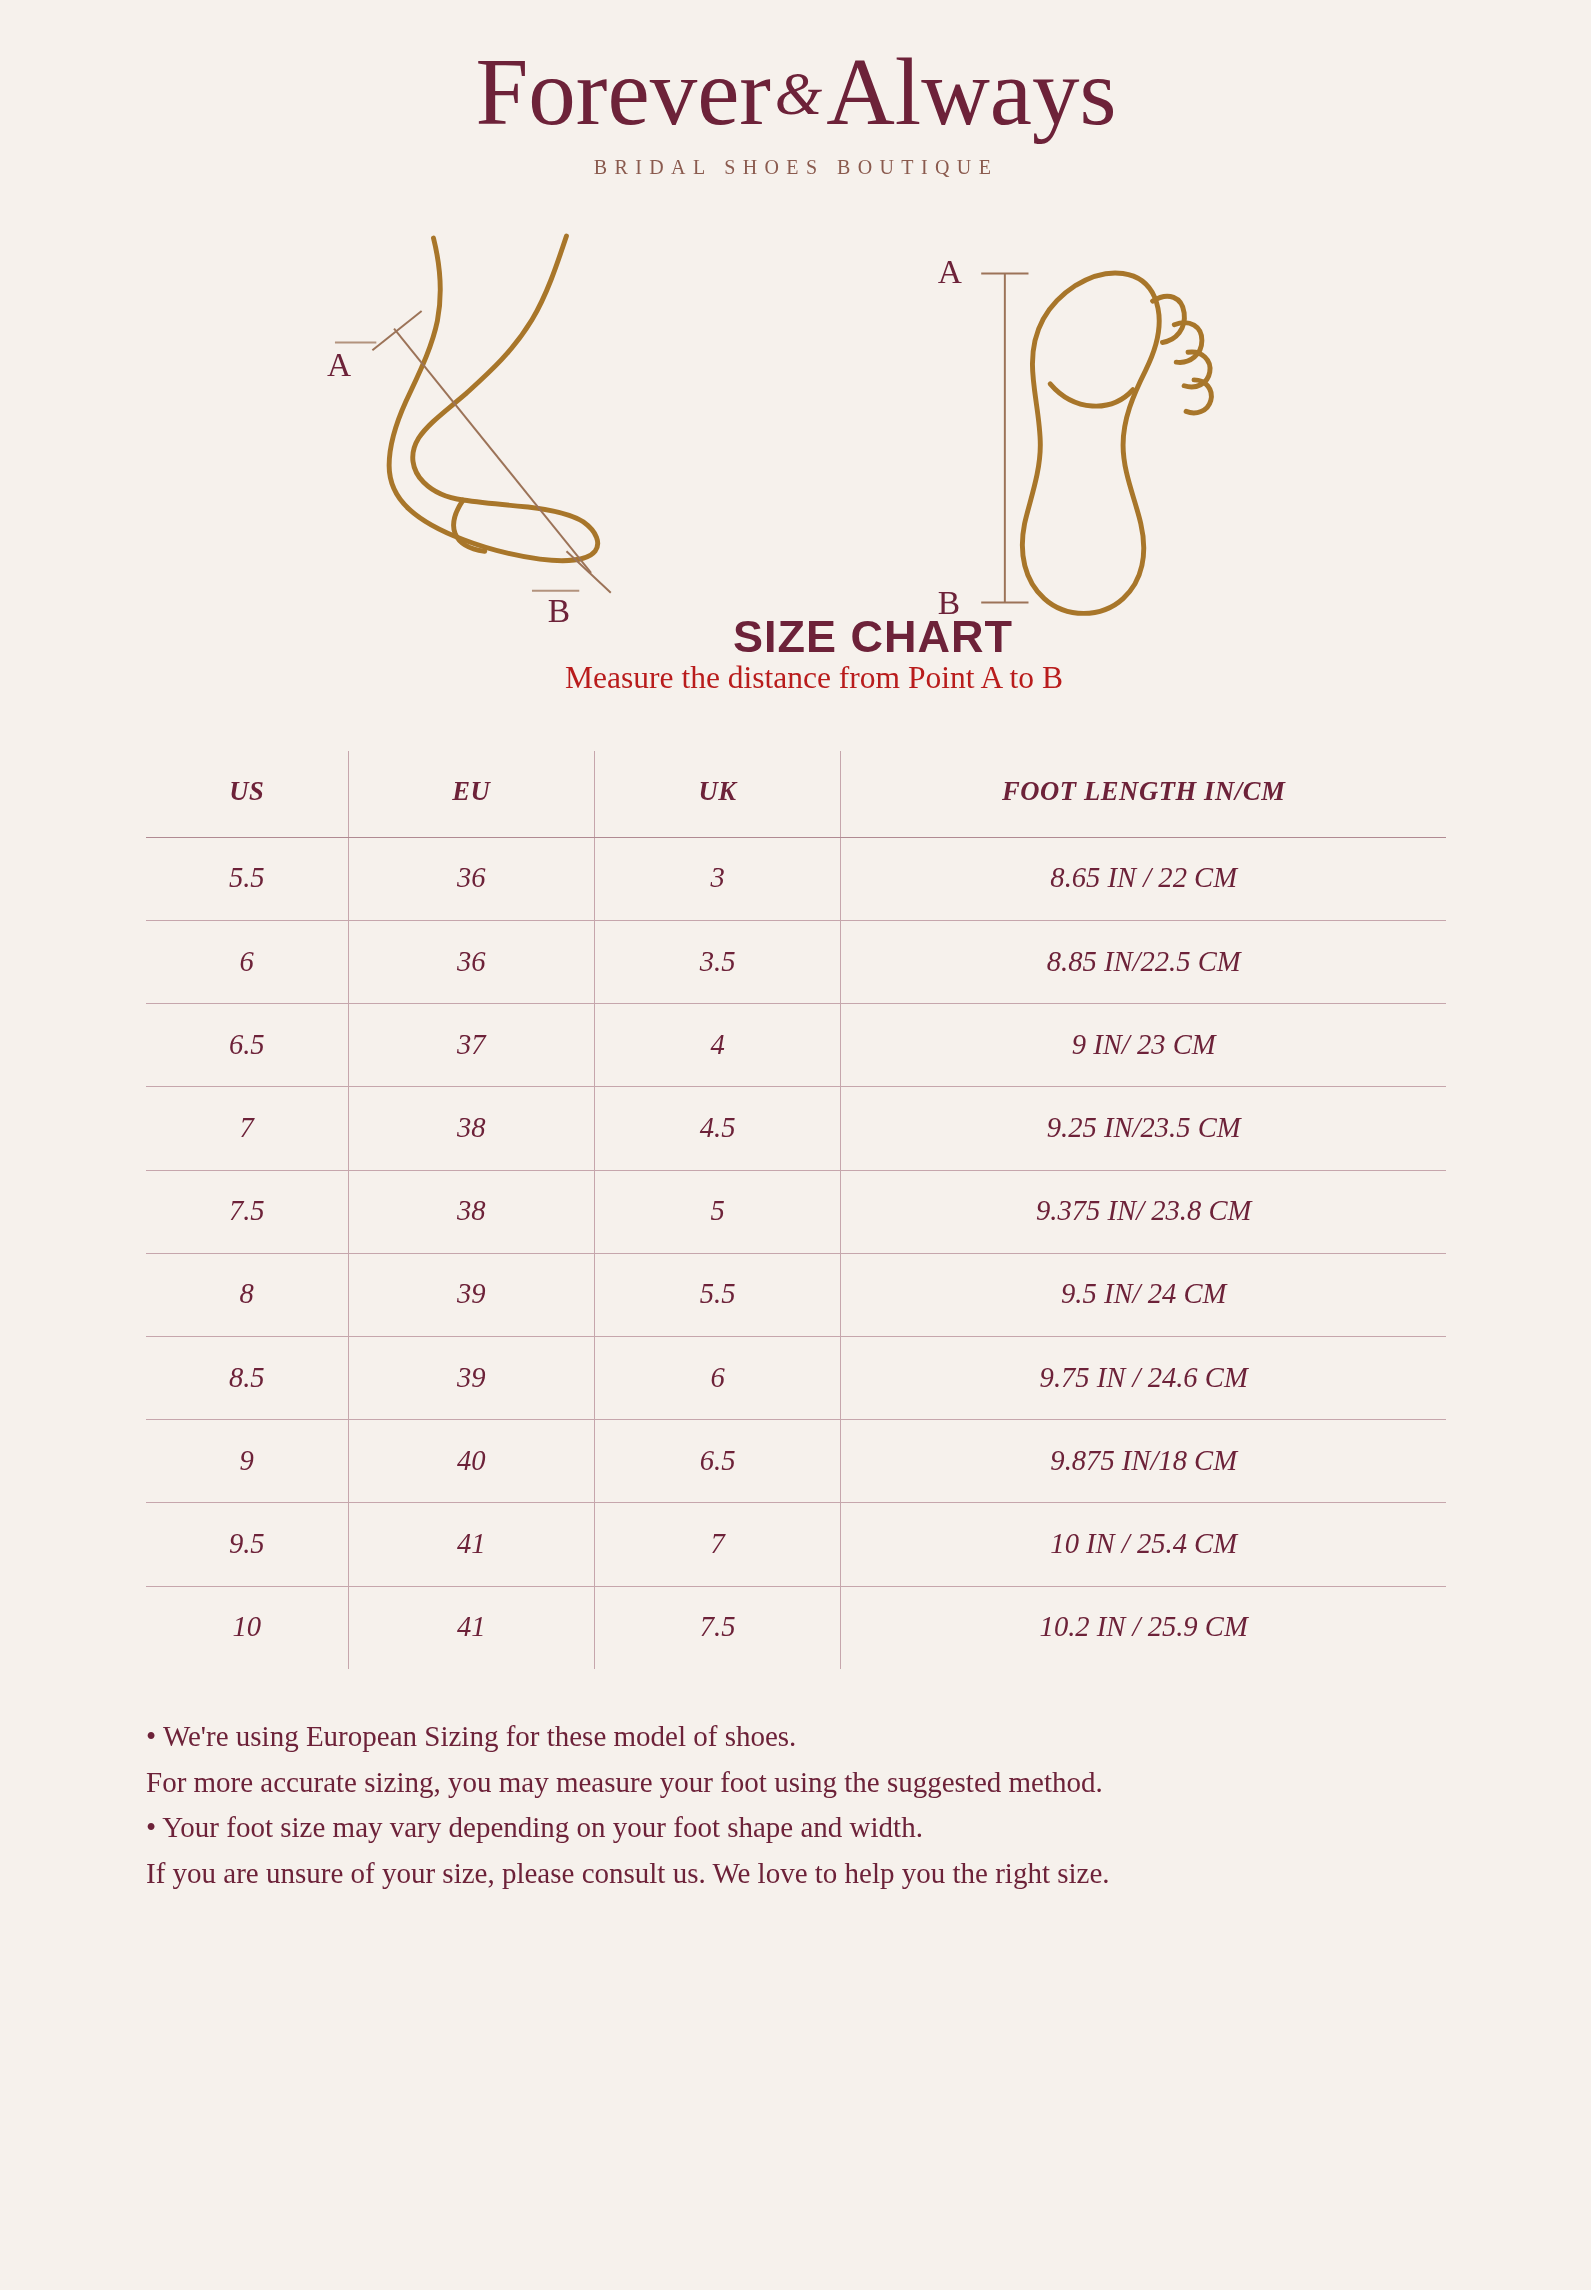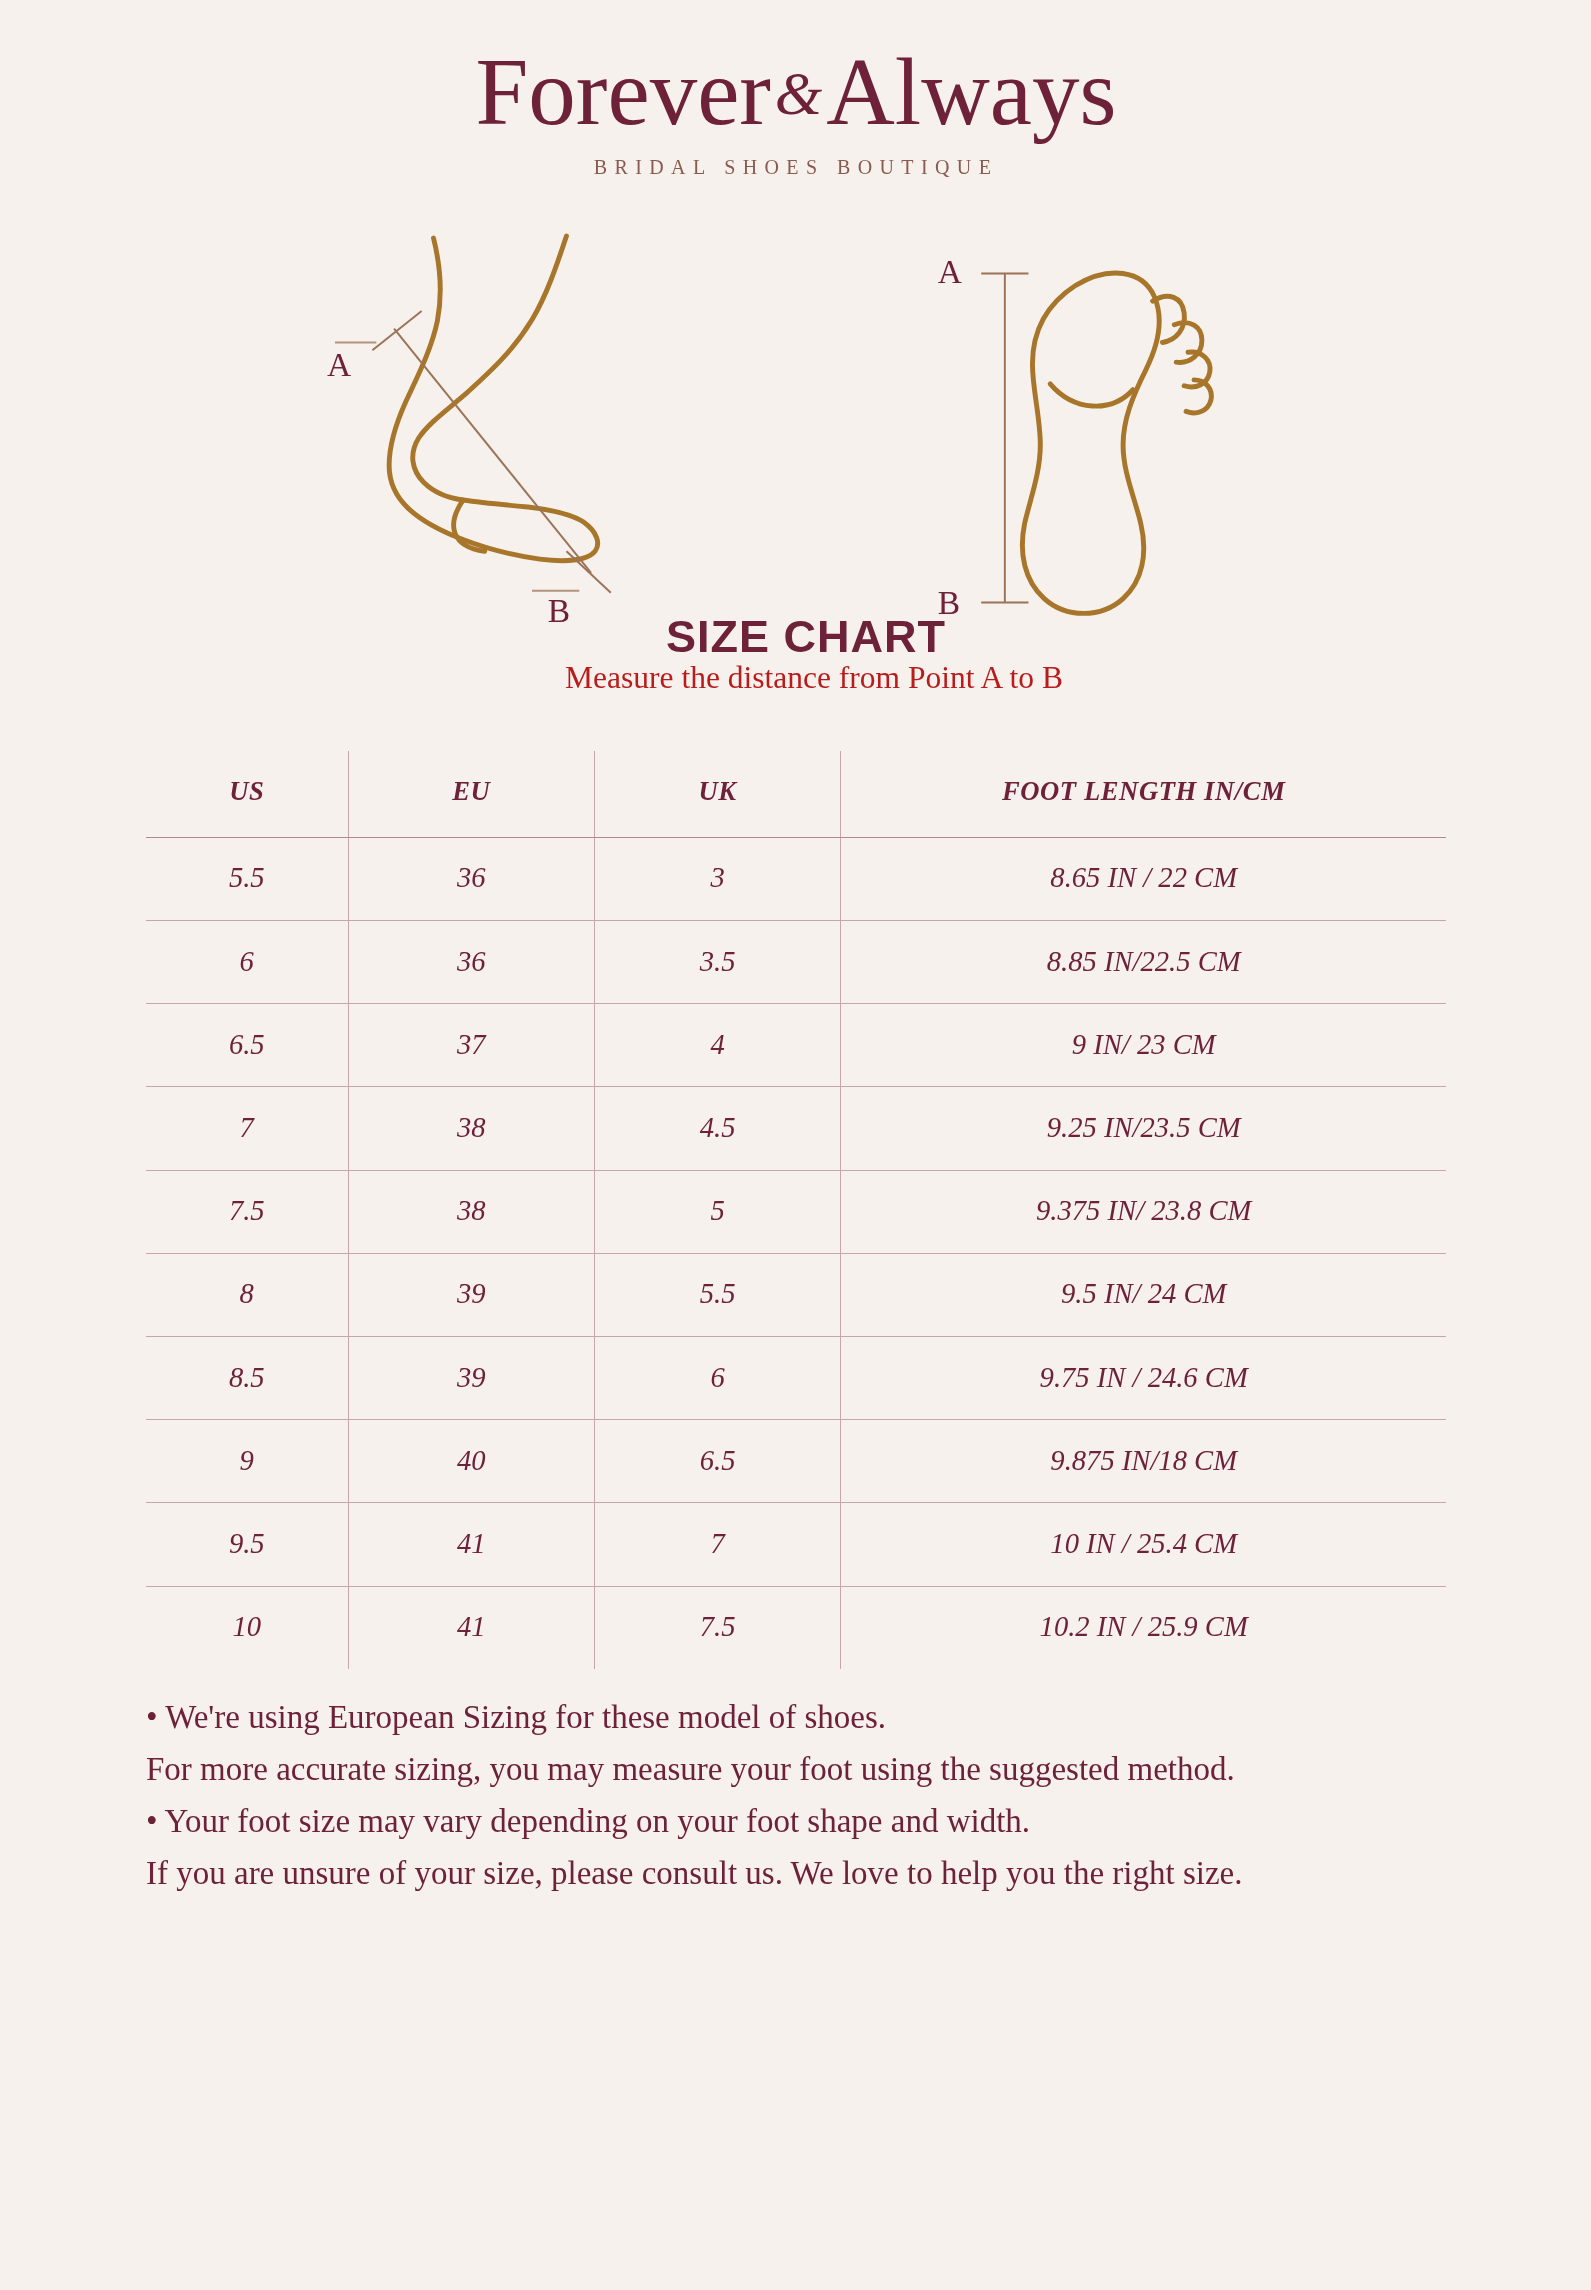--- a/index.html
+++ b/index.html
@@ -61,21 +61,21 @@
   .diagram svg {
     position: absolute;
     left: 0;
     top: 0;
   }
   .size-chart-title {
     position: absolute;
     left: 599px;
     top: 493px;
     width: 414px;
-    text-align: center;
+    text-align: right;
     font-family: "Liberation Sans", sans-serif;
     font-weight: bold;
     font-size: 45px;
     letter-spacing: 1px;
     color: #6d2239;
   }
   .measure-line {
     text-align: center;
     font-family: "Liberation Serif", serif;
     font-size: 31.5px;
@@ -117,24 +117,24 @@
   table.size-table td.col-div {
     border-left: 1.2px solid #c6a6ac;
   }
   table.size-table .c-us { width: 202px; }
   table.size-table .c-eu { width: 246px; text-align: center; }
   table.size-table .c-uk { width: 246px; }
   table.size-table .c-fl { width: 606px; }
 
   
   .notes {
-    margin: 22px auto 0 auto;
+    margin: 45px auto 0 auto;
     width: 1300px;
     font-family: "Liberation Serif", serif;
-    font-size: 33px;
+    font-size: 29px;
     line-height: 1.58;
     color: #6d2239;
   }
   .notes div { white-space: nowrap; }
 </style>
 </head>
 <body>
 
 <div class="page">
 

